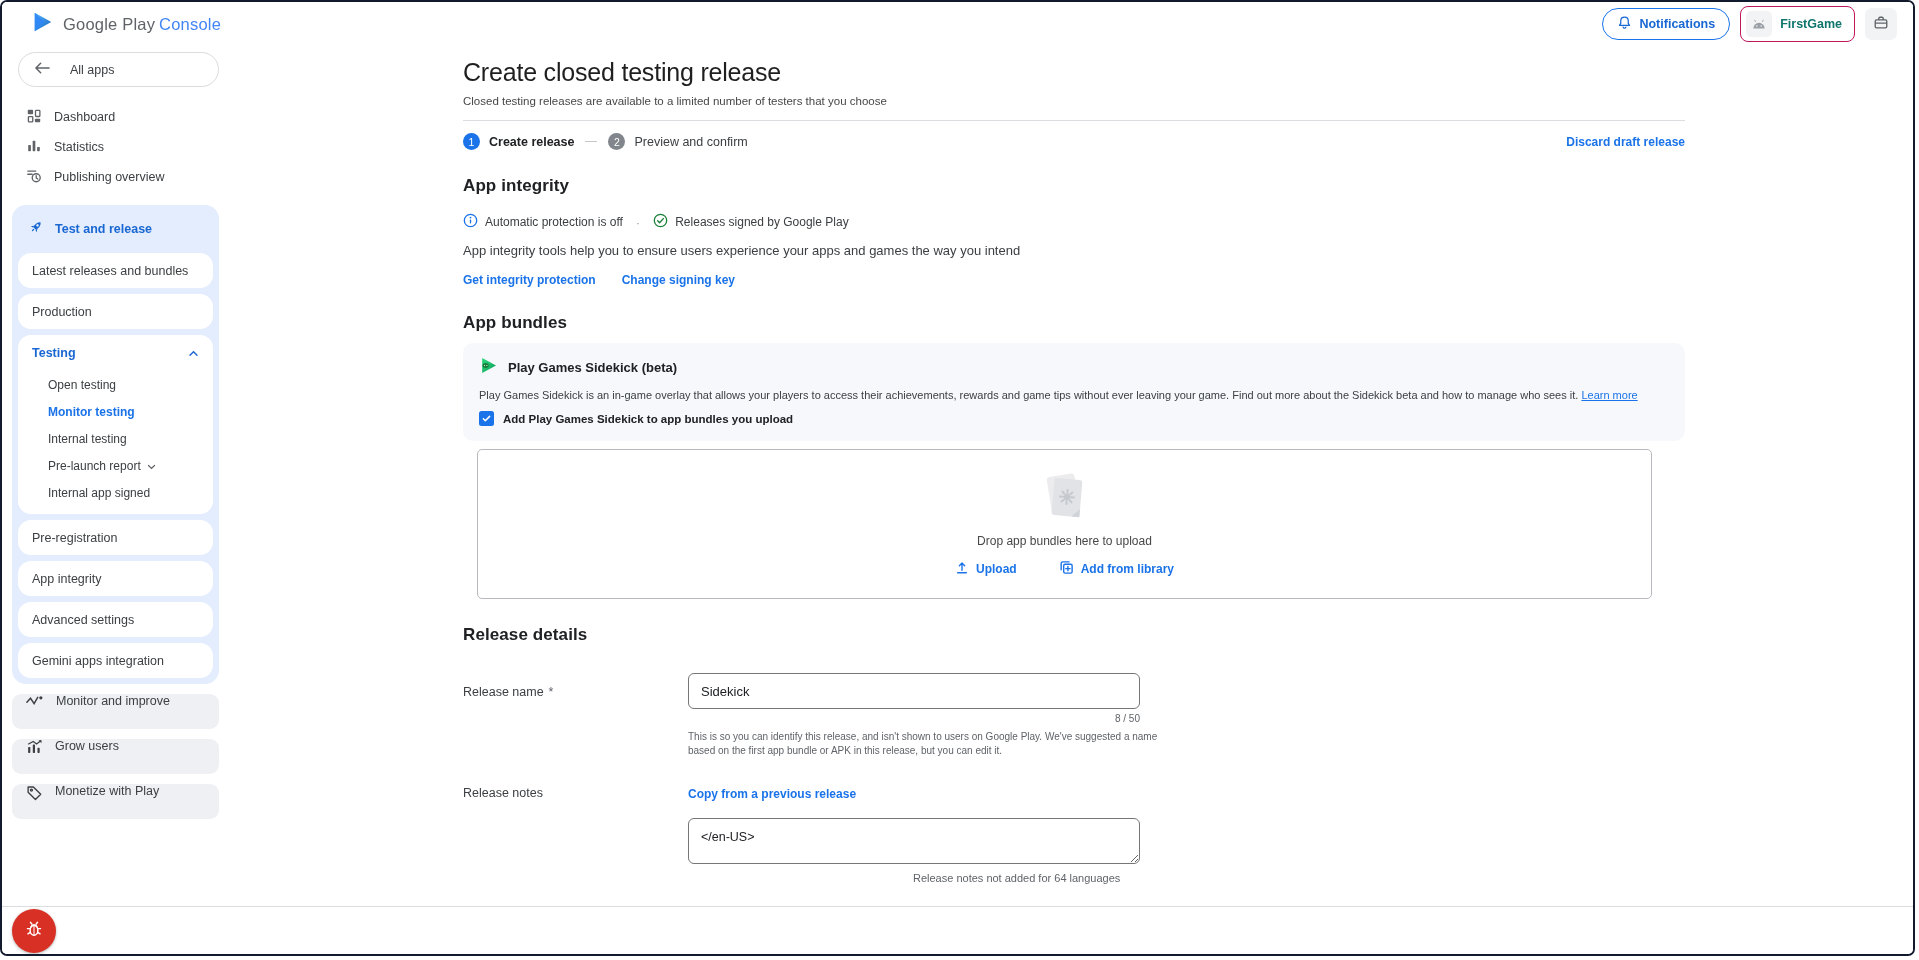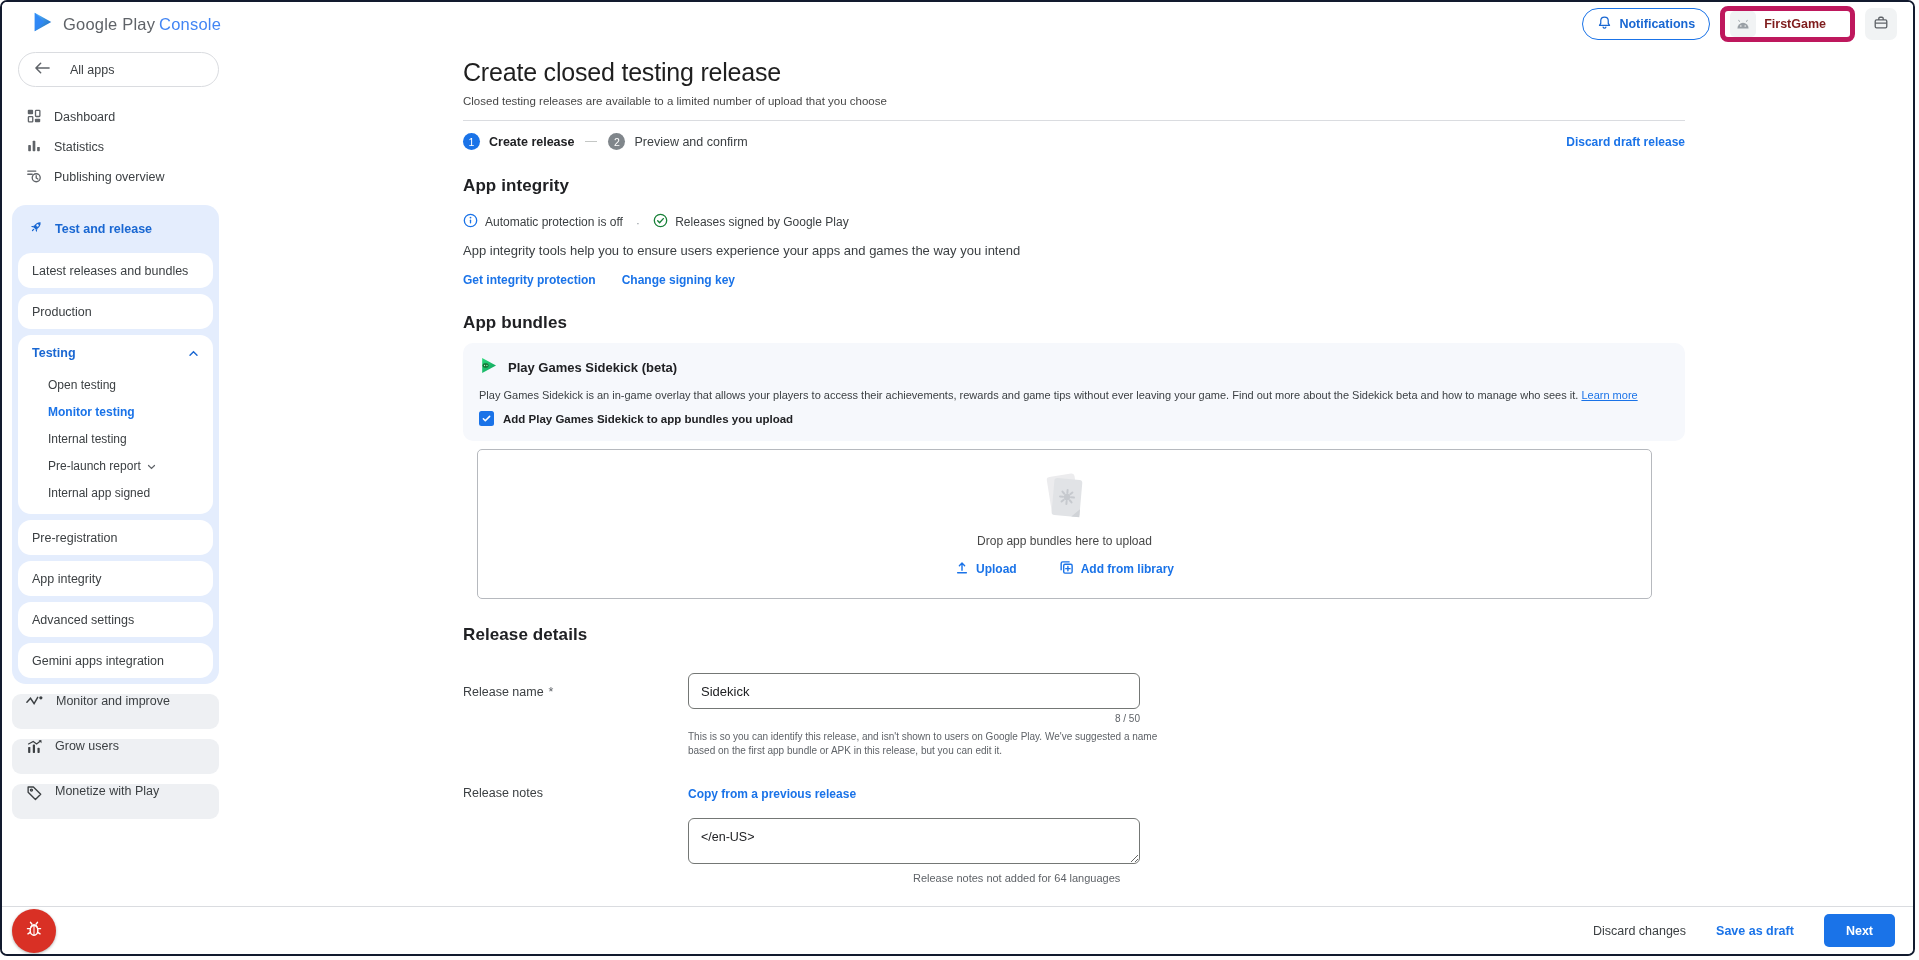--- a/index.html
+++ b/index.html
@@ -7,21 +7,21 @@
   body { font-family: "Liberation Sans", sans-serif; color:#202124; }
   .page { position:relative; width:1915px; height:956px; border:2px solid #121a2e; border-radius:7px; overflow:hidden; background:#fff; }
 
   
   .topbar { height:44px; display:flex; align-items:center; justify-content:space-between; padding:0 16px 0 30px; background:#fff; }
   .brand { display:flex; align-items:center; gap:9px; }
   .brand-text { font-size:16.5px; color:#5f6368; letter-spacing:.2px; }
   .brand-text .console { color:#4285f4; margin-left:4px; }
   .topbar-right { display:flex; align-items:center; gap:10px; }
   .btn-notifications { display:flex; align-items:center; gap:7px; border:1px solid #1a73e8; background:#fff; border-radius:17px; height:32px; padding:0 14px; color:#1967d2; font-size:12.5px; font-weight:bold; cursor:pointer; font-family:inherit; }
-  .account-chip { display:flex; align-items:center; gap:8px; border:5px solid #be185d; background:#fff; border-radius:8px; height:36px; padding:0 24px 0 5px; font-size:12.5px; font-weight:bold; color:#7f1d1d; cursor:pointer; }
+  .account-chip { display:flex; align-items:center; gap:8px; border:1px solid #be185d; background:#fff; border-radius:8px; height:36px; padding:0 12px 0 5px; font-size:12.5px; font-weight:bold; color:#0f766e; cursor:pointer; }
   .app-icon-sq { width:26px; height:26px; border-radius:5px; background:#f1f3f4; display:flex; align-items:center; justify-content:center; }
   .org-btn { width:32px; height:32px; border-radius:7px; background:#f1f3f4; display:flex; align-items:center; justify-content:center; cursor:pointer; border:none; }
 
   
   .body-row { display:flex; height:864px; overflow:hidden; }
   .sidebar { width:222px; flex:0 0 222px; padding:4px 5px 0 10px; background:#fff; }
   .main { flex:1; overflow:hidden; padding:10px 14px 0 239px; }
   .content { width:1222px; }
 
   
@@ -287,21 +287,21 @@
               <circle cx="6.4" cy="7.2" r="1.2"></circle>
           </svg>
         </span>
         <span>Monetize with Play</span>
       </div>
     </aside>
 
     <main class="main">
       <div class="content">
         <h1 class="page-title">Create closed testing release</h1>
-        <div class="subtitle">Closed testing releases are available to a limited number of upload that you choose</div>
+        <div class="subtitle">Closed testing releases are available to a limited number of testers that you choose</div>
         <div class="divider"></div>
 
         <div class="stepper-row">
           <div class="stepper">
             <span class="step-circle active">1</span>
             <span class="step-label active">Create release</span>
             <span class="step-dash"></span>
             <span class="step-circle inactive">2</span>
             <span class="step-label">Preview and confirm</span>
           </div>
@@ -433,20 +433,15 @@
       <span>
         <svg width="22" height="22" viewBox="0 0 24 24" fill="none" stroke="#fff" stroke-width="1.6" stroke-linecap="round">
           <ellipse cx="12" cy="13.5" rx="4.2" ry="5.2"></ellipse>
           <path d="M12 8.3v10.3" stroke-width="1.1"></path>
           <path d="M8.6 9.8a3.6 3.6 0 016.8 0"></path>
           <path d="M9.6 6.6 8.2 4.8M14.4 6.6l1.4-1.8"></path>
           <path d="M7.8 11.6H4.9M7.9 15.6l-2.5 1.6M16.2 11.6h2.9M16.1 15.6l2.5 1.6"></path>
         </svg>
       </span>
     </button>
-    <div class="footer-actions">
-      <span class="footer-discard">Discard changes</span>
-      <a class="link footer-save">Save as draft</a>
-      <button class="btn-next">Next</button>
-    </div>
   </footer>
 
 </div>
 
 </body></html>

